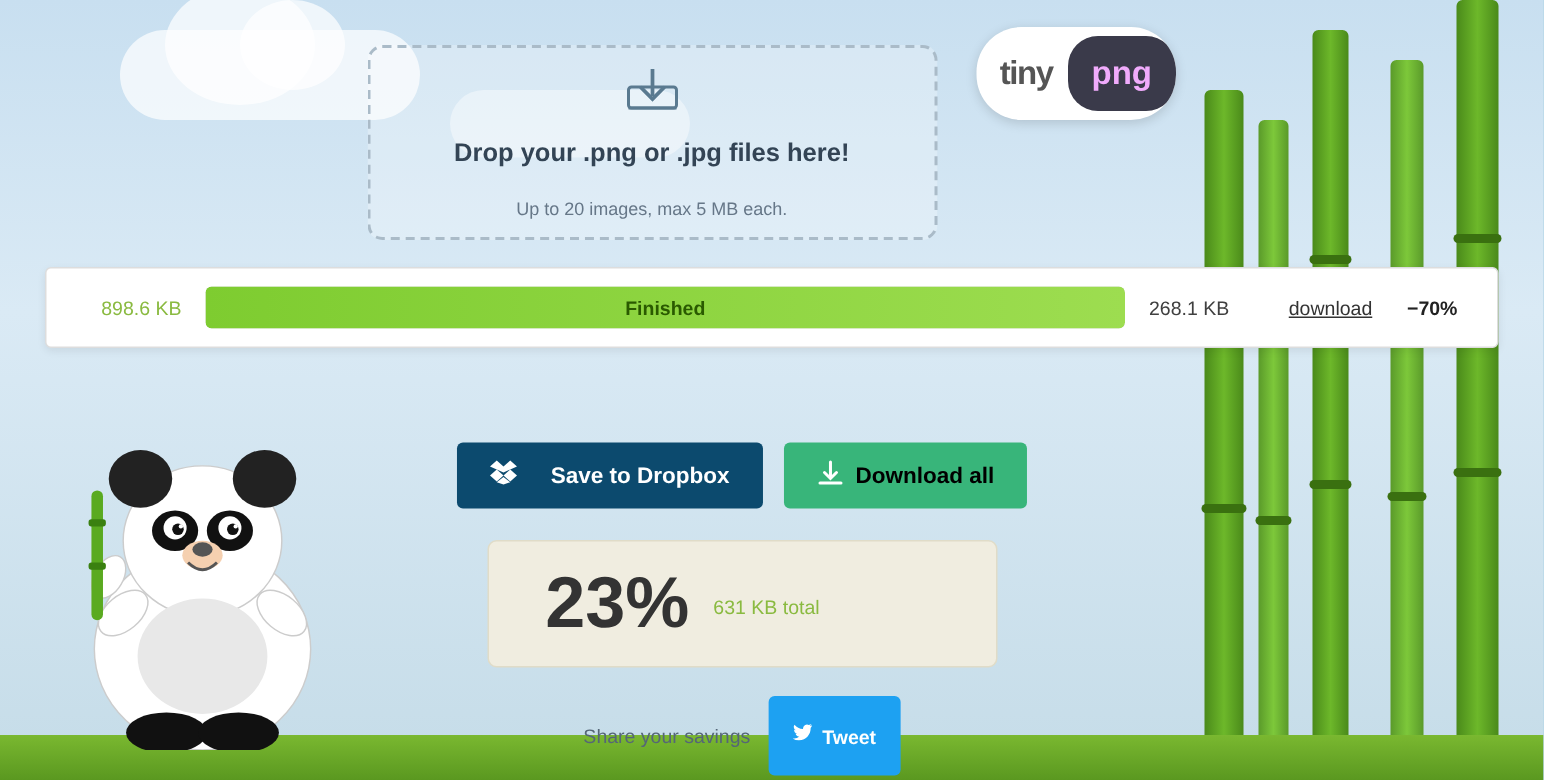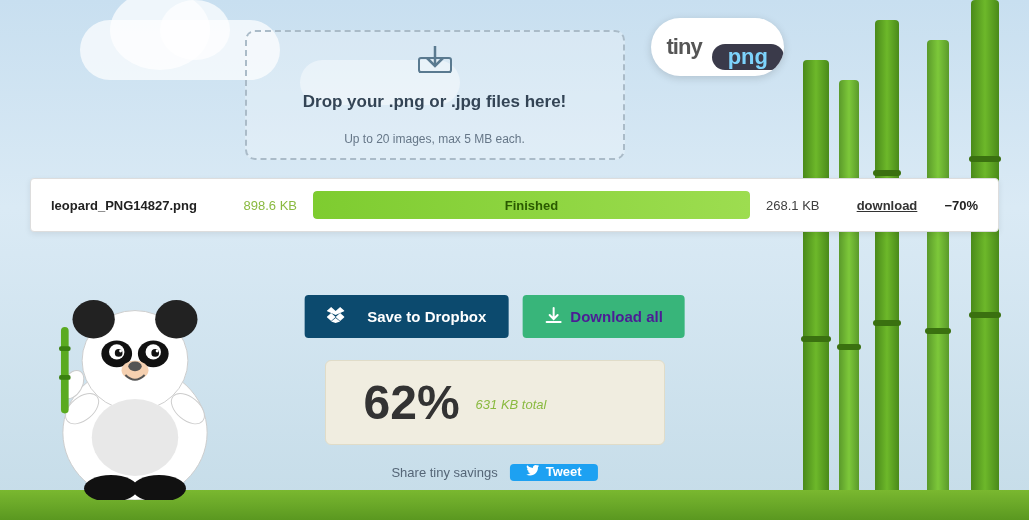--- a/index.html
+++ b/index.html
@@ -111,27 +111,26 @@
       text-align: center;
     }
     .logo-tiny {
       font-size: 22px;
       font-weight: bold;
       color: #555;
       letter-spacing: -1px;
     }
     .logo-png {
       background: #3a3a4a;
-      color: #7dd3fc;
+      color: #f0abfc;
       font-size: 22px;
       font-weight: bold;
-      padding: 0 16px;
+      padding: 12px 16px;
       margin-left: 10px;
       border-radius: 20px;
-      margin-top: 20px;
     }
 
     
     .dropzone {
       position: absolute;
       top: 30px;
       left: 50%;
       transform: translateX(-50%);
       margin-left: -80px;
       width: 380px;
@@ -217,28 +216,27 @@
       min-width: 70px;
       text-align: left;
     }
     .download-link {
       font-size: 13px;
       color: #333;
       text-decoration: underline;
       cursor: pointer;
       min-width: 70px;
       text-align: center;
-      font-weight: bold;
     }
     .reduction-pct {
       font-size: 13px;
       font-weight: bold;
       color: #222;
       min-width: 40px;
-      text-align: right;
+      text-align: left;
     }
 
     
     .buttons-area {
       position: absolute;
       top: 295px;
       left: 50%;
       transform: translateX(-50%);
       margin-left: -20px;
       display: flex;
@@ -253,21 +251,21 @@
       padding: 11px 22px;
       font-size: 15px;
       font-weight: bold;
       cursor: pointer;
       display: flex;
       align-items: center;
       gap: 23px;
     }
     .btn-download-all {
       background: #38b57a;
-      color: #4c1d95;
+      color: #000000;
       border: none;
       border-radius: 4px;
       padding: 11px 22px;
       font-size: 15px;
       font-weight: bold;
       cursor: pointer;
       display: flex;
       align-items: center;
       gap: 8px;
     }
@@ -297,21 +295,20 @@
     .savings-pct {
       font-size: 48px;
       font-weight: bold;
       color: #333;
       margin: 0 8px;
     }
     .savings-total {
       font-size: 13px;
       color: #8aba40;
       margin-top: 4px;
-      font-style: italic;
     }
     .savings-col {
       display: flex;
       flex-direction: column;
     }
 
     
     .share-row {
       position: absolute;
       top: 464px;
@@ -325,26 +322,26 @@
     }
     .share-label {
       font-size: 13px;
       color: #556677;
     }
     .btn-tweet {
       background: #1da1f2;
       color: white;
       border: none;
       border-radius: 4px;
-      padding: 0 16px;
+      padding: 18px 16px;
       font-size: 13px;
       font-weight: bold;
       cursor: pointer;
       display: flex;
-      align-items: flex-start;
+      align-items: flex-end;
       gap: 6px;
     }
   </style>
 </head>
 <body>
 
 <div class="sky-bg"></div>
 
 <div class="cloud cloud-1"></div>
 <div class="cloud cloud-2"></div>
@@ -371,21 +368,20 @@
       <line x1="20" y1="2" x2="20" y2="20" stroke="#5a7a90" stroke-width="2.5"></line>
       <polyline points="12,14 20,22 28,14" stroke="#5a7a90" stroke-width="2.5" fill="none"></polyline>
       <line x1="4" y1="28" x2="36" y2="28" stroke="#5a7a90" stroke-width="2"></line>
     </svg>
   </div>
   <div class="dropzone-title">Drop your .png or .jpg files here!</div>
   <div class="dropzone-subtitle">Up to 20 images, max 5 MB each.</div>
 </div>
 
 <div class="file-row-container">
-  <span class="file-name">leopard_PNG14827.png</span>
   <span class="file-original-size">898.6 KB</span>
   <div class="progress-bar-wrap">
     <div class="progress-bar-fill" style="width:100%;">
       <span class="progress-label">Finished</span>
     </div>
   </div>
   <span class="file-new-size">268.1 KB</span>
   <a class="download-link">download</a>
   <span class="reduction-pct">−70%</span>
 </div>
@@ -407,28 +403,28 @@
       <svg width="18" height="18" viewBox="0 0 18 18" fill="white">
         <path d="M9 2 L9 12 M5 9 L9 13 L13 9" stroke="white" stroke-width="2" fill="none" stroke-linecap="round"></path>
         <line x1="2" y1="16" x2="16" y2="16" stroke="white" stroke-width="2" stroke-linecap="round"></line>
       </svg>
     </span>
     <span>Download all</span>
   </button>
 </div>
 
 <div class="savings-box">
-  <span class="savings-pct">62%</span>
+  <span class="savings-pct">23%</span>
   <div class="savings-col">
     <span class="savings-total">631 KB total</span>
   </div>
 </div>
 
 <div class="share-row">
-  <span class="share-label">Share tiny savings</span>
+  <span class="share-label">Share your savings</span>
   <button class="btn-tweet">
     <span>
       <svg width="14" height="14" viewBox="0 0 14 14" fill="white">
         <path d="M13 1.5a5.5 5.5 0 01-1.6.44A2.8 2.8 0 0012.6.7a5.5 5.5 0 01-1.75.67A2.75 2.75 0 006.9 4a7.8 7.8 0 01-5.67-2.87 2.75 2.75 0 00.85 3.67A2.73 2.73 0 011 4.4v.03a2.75 2.75 0 002.2 2.7 2.76 2.76 0 01-1.24.05 2.75 2.75 0 002.57 1.9A5.52 5.52 0 010 10.3a7.78 7.78 0 004.21 1.23c5.05 0 7.81-4.18 7.81-7.81l-.01-.36A5.57 5.57 0 0013 1.5z"></path>
       </svg>
     </span>
     <span>Tweet</span>
   </button>
 </div>
 

